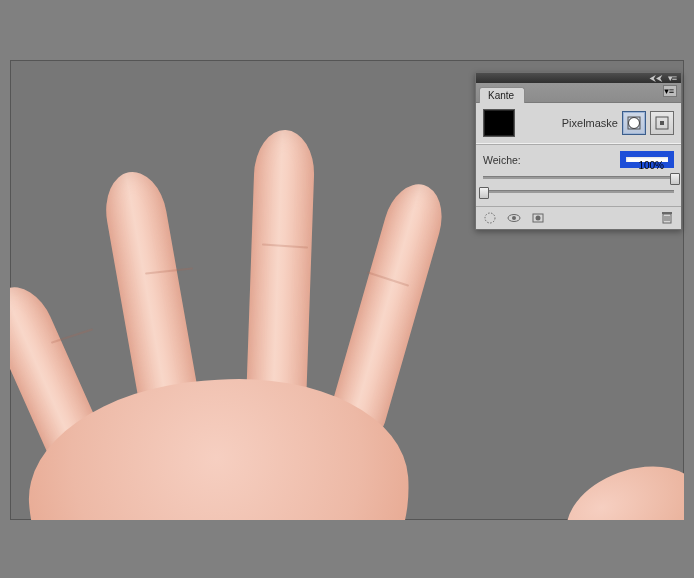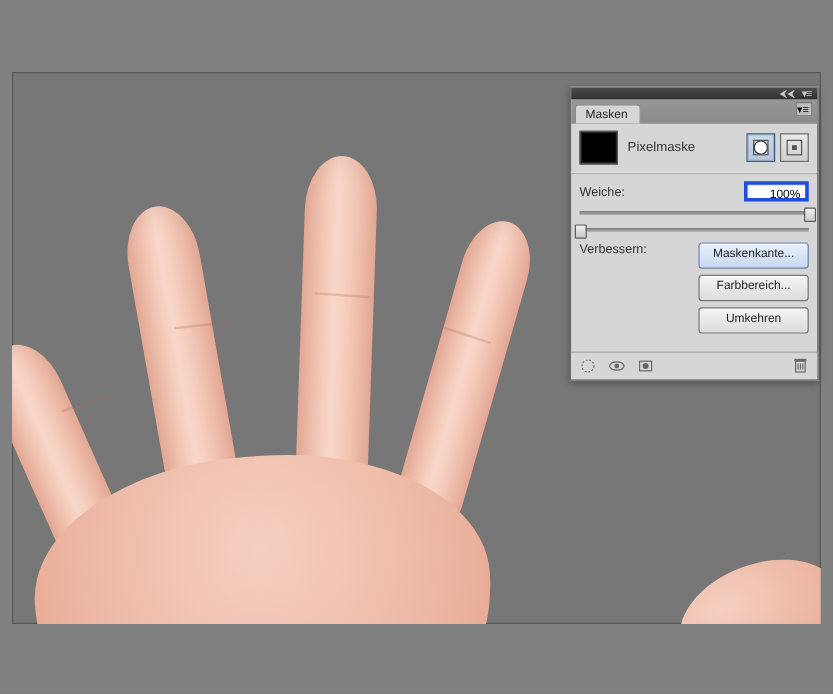--- a/index.html
+++ b/index.html
@@ -134,41 +134,41 @@
     align-items: center;
     margin-bottom: 6px;
   }
   .thumb-preview {
     width: 30px; height: 26px;
     background: #000;
     border: 1px solid #555;
     box-shadow: inset 0 0 0 1px #222;
     margin-right: 8px;
   }
-  .mask-label { flex: 1; color: #333; }
+  .mask-label { flex: 1; color: #333; text-align: right; }
   .mode-btn {
     width: 24px; height: 24px;
     border: 1px solid #6d6d6d;
     background: linear-gradient(#e8e8e8,#cfcfcf);
     display: flex; align-items: center; justify-content: center;
     margin-left: 4px;
     box-sizing: border-box;
   }
   .mode-btn.pressed {
     border: 1px solid #3b5d8a;
     background: linear-gradient(#cfd9e8,#b8c6dc);
     box-shadow: inset 0 0 0 1px #9db4d6;
   }
   .mode-btn svg { display:block; }
   .hr { height:1px; background:#aaa; margin: 2px -7px 6px -7px; border-top:1px solid #f0f0f0; }
   .label { color:#333; width: 84px; font-size: 10.5px; }
   .value-box {
     width: 54px;
     height: 17px;
-    border: 3px solid #1d4ed8;
+    border: 6px solid #1d4ed8;
     background: #fff;
     font-size: 10px;
     text-align: right;
     line-height: 17px;
     padding: 0 4px;
     box-sizing: border-box;
     margin-left: auto;
     box-shadow: inset 1px 1px 2px rgba(0,0,0,0.12);
   }
   .slider {
@@ -241,21 +241,21 @@
   </div>
   <div class="thumb"></div>
 </div>
 
 <div class="panel">
   <div class="panel-topbar">
     <div class="expand">⮜⮜</div>
     <div class="menu">▾≡</div>
   </div>
   <div class="tabrow">
-    <div class="tab">Masken</div>
+    <div class="tab">Kante</div>
     <div class="opt">▾≡</div>
   </div>
   <div class="panel-body">
     <div class="row">
       <div class="thumb-preview"></div>
       <div class="mask-label">Pixelmaske</div>
       <div class="mode-btn pressed">
         <svg width="16" height="16">
             <circle cx="8" cy="8" r="5.5" fill="#fff" stroke="#333" stroke-width="1"></circle>
             <rect x="2" y="2" width="12" height="12" fill="none" stroke="#555" stroke-width="1"></rect>
@@ -277,28 +277,20 @@
     <div class="slider">
       <div class="slider-track"></div>
       <div class="slider-thumb" style="left:100%"></div>
     </div>
 
     <div class="slider">
       <div class="slider-track"></div>
       <div class="slider-thumb" style="left:0%"></div>
     </div>
 
-    <div class="row" style="align-items:flex-start">
-      <div class="label">Verbessern:</div>
-      <div style="margin-left:auto">
-        <div class="btn primary">Maskenkante...</div>
-        <div class="btn">Farbbereich...</div>
-        <div class="btn">Umkehren</div>
-      </div>
-    </div>
   </div>
   <div class="panel-footer">
     <div class="footer-icon">
       <svg width="14" height="14">
           <circle cx="7" cy="7" r="5" fill="none" stroke="#555" stroke-width="1" stroke-dasharray="1.5 1.5"></circle>
         </svg>
     </div>
     <div class="footer-icon">
       <svg width="14" height="14">
           <ellipse cx="7" cy="7" rx="6" ry="3.5" fill="none" stroke="#555"></ellipse>

